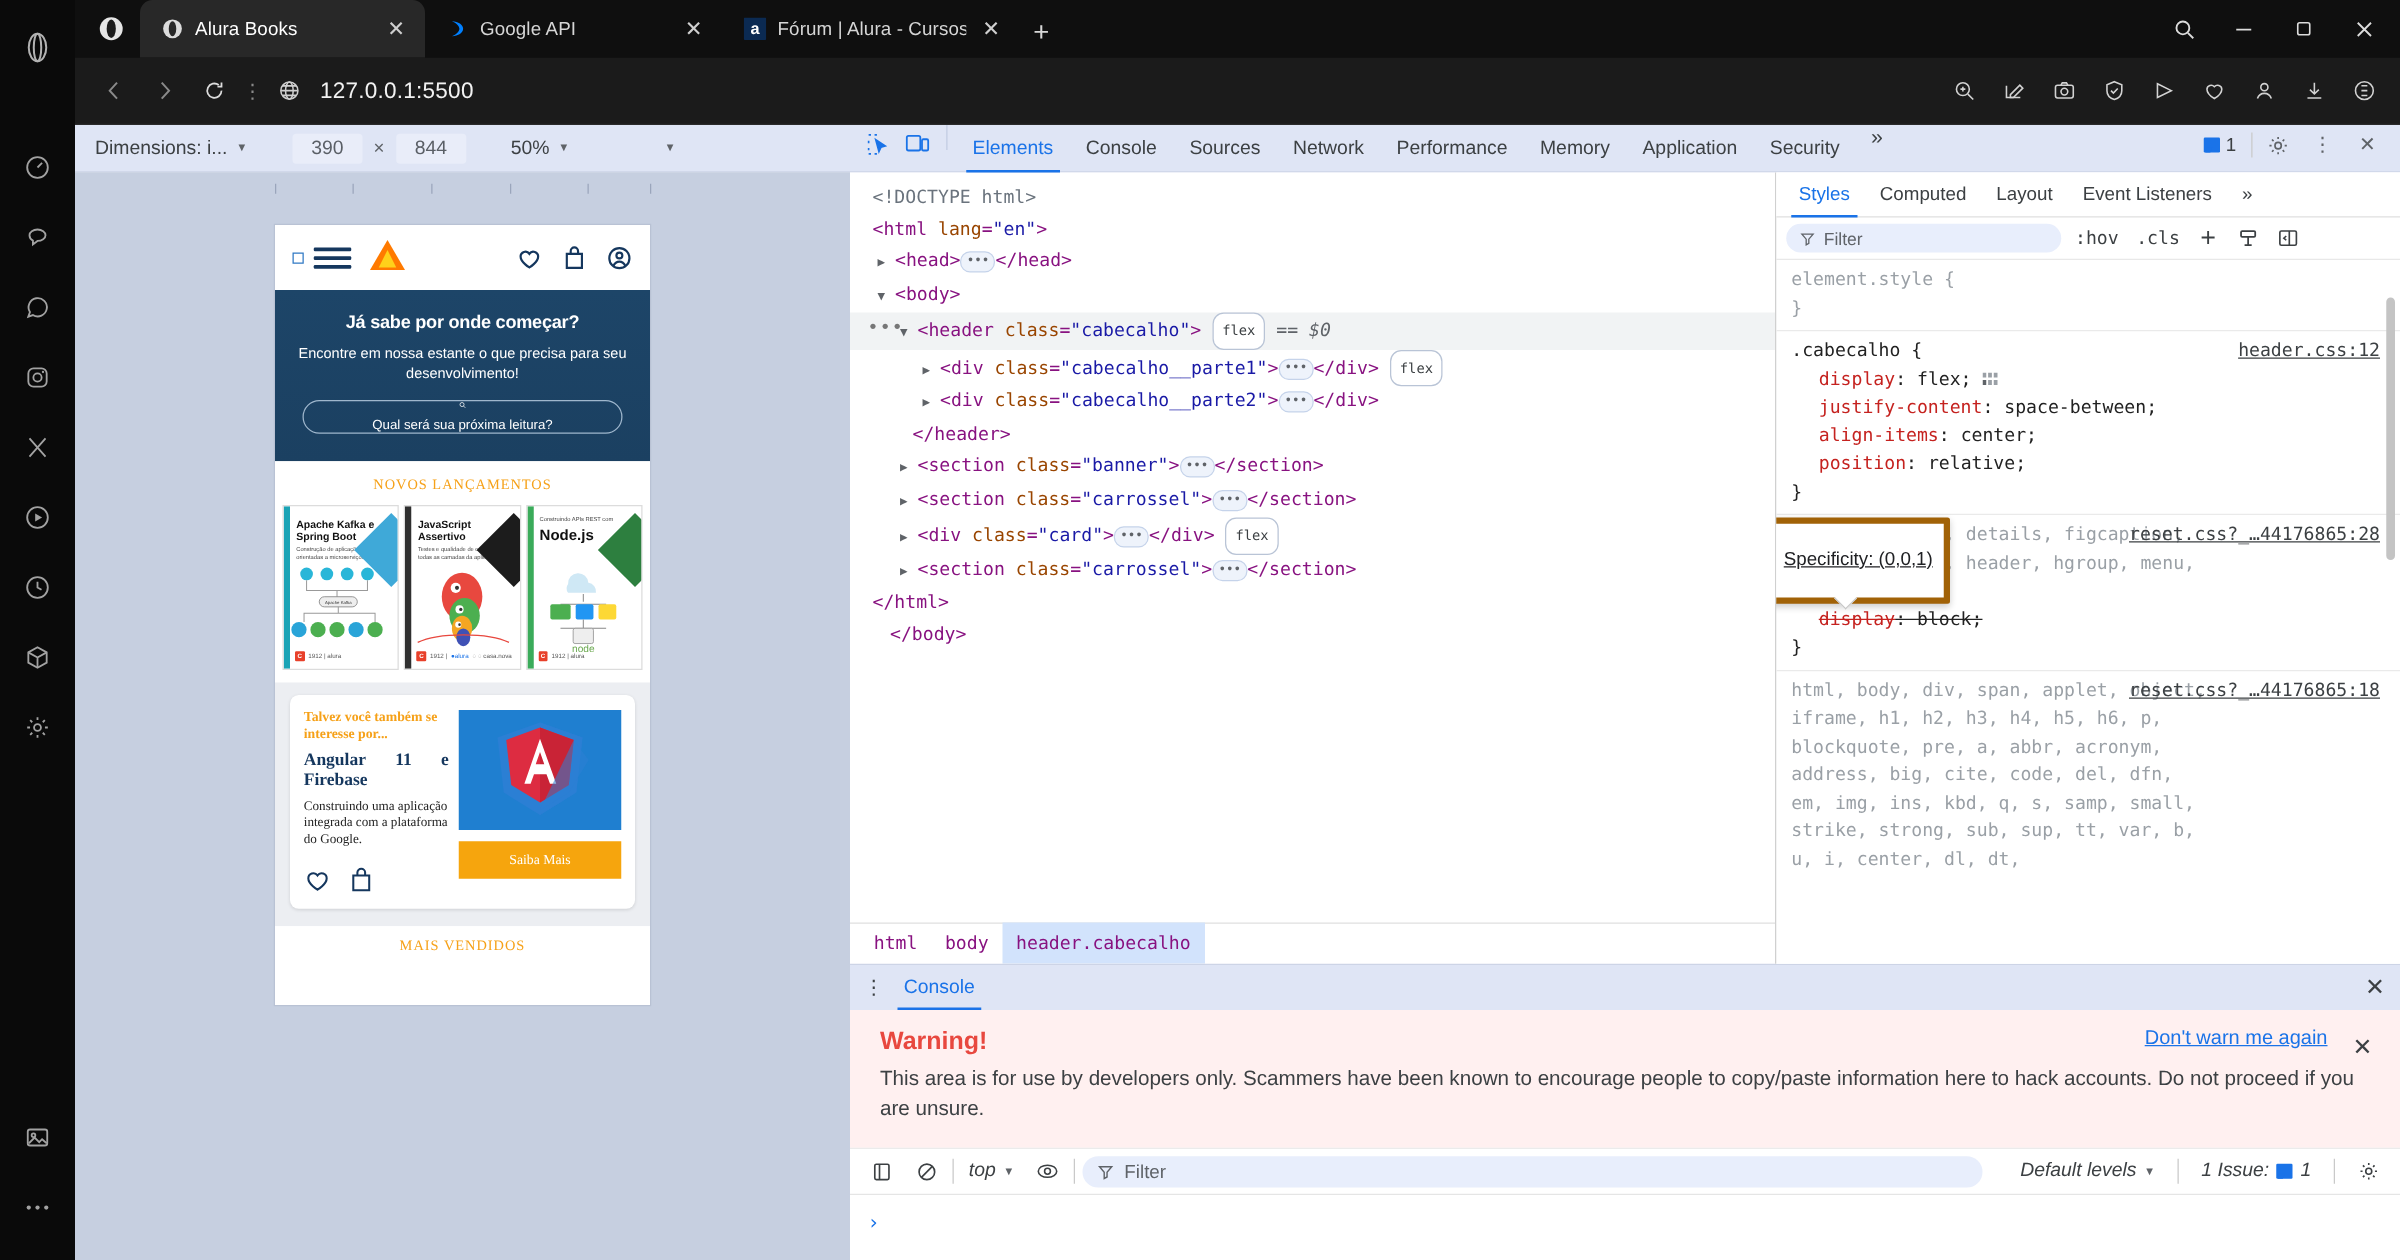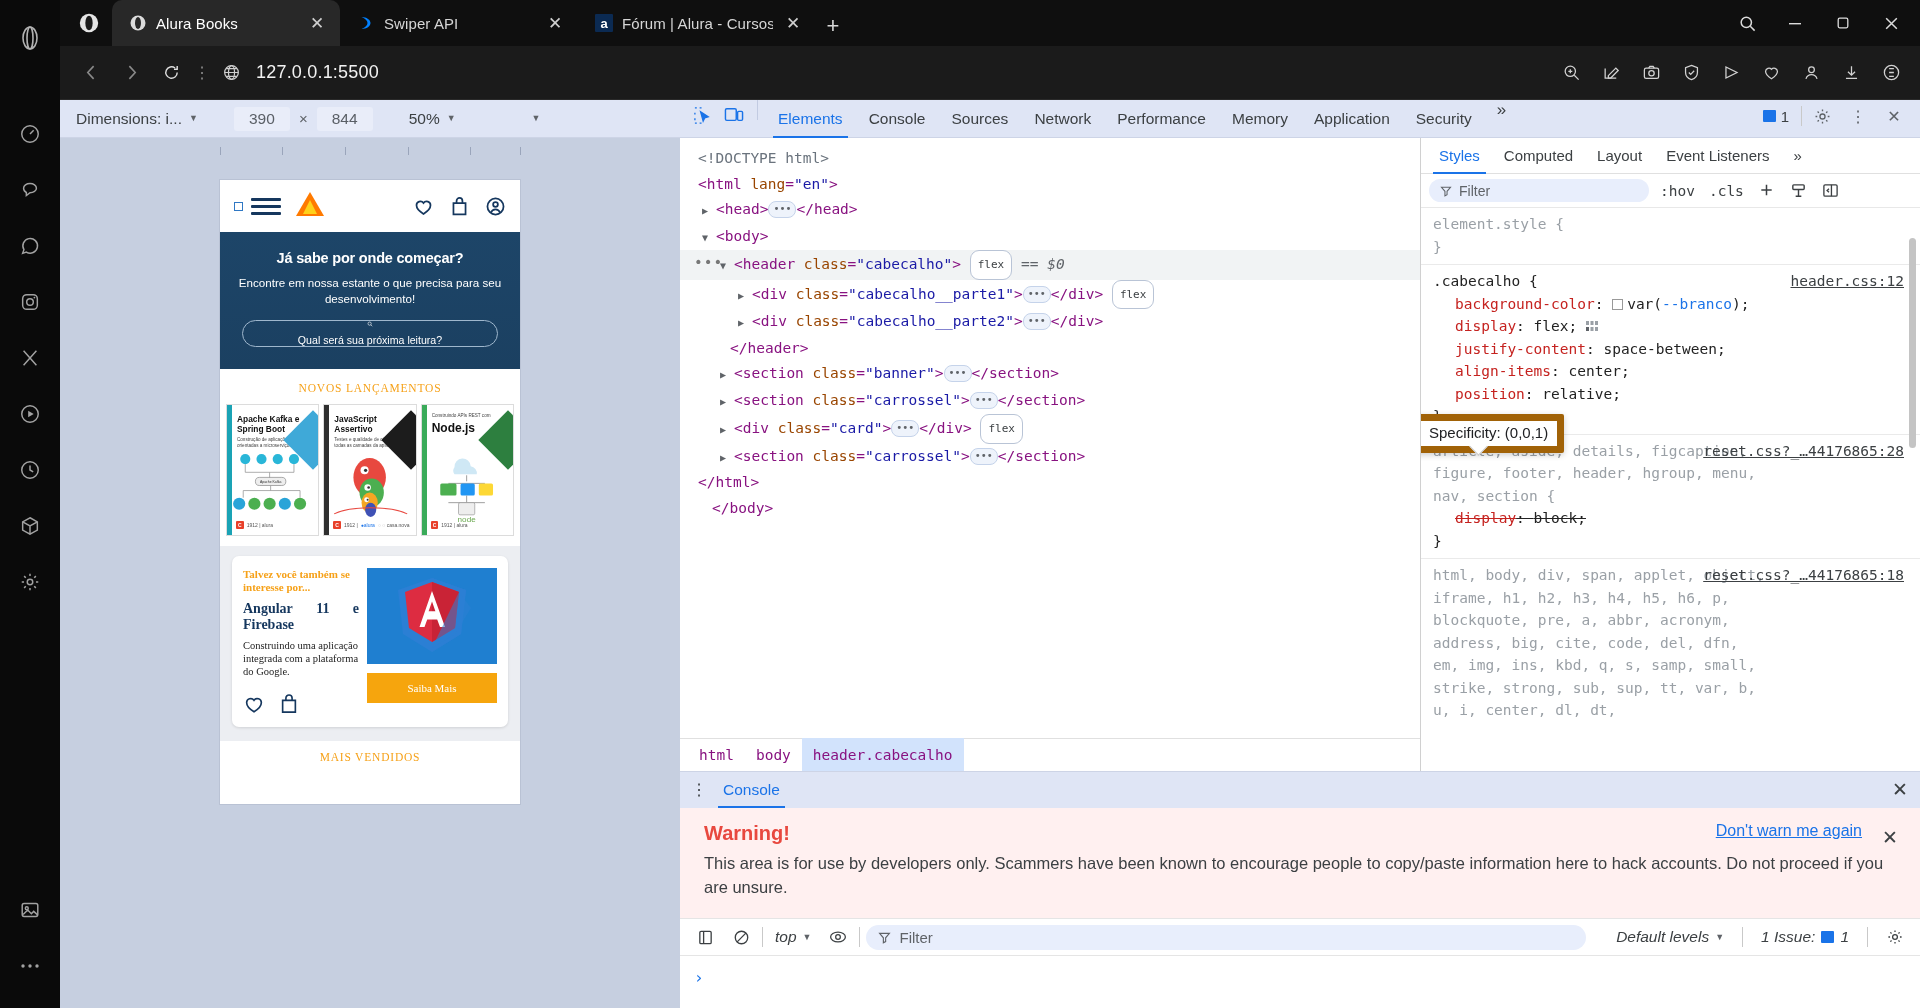--- a/index.html
+++ b/index.html
@@ -281,23 +281,23 @@
   .sel-dark { color: #222; }
   .prop { color: #c5221f; }
   .pval { color: #222; }
   .pvar { color: #1a73e8; }
   .indent { padding-left: 22px; }
   .swatch { display:inline-block; width:11px;height:11px;border:1px solid #999;background:#fff;
             vertical-align:-1px; margin-right:4px;}
   .strike { text-decoration: line-through; }
   .grid-ico { display:inline-block; width:13px;height:11px;vertical-align:-1px;}
   .tooltip {
-    position: absolute; background:#fff; border:7px solid #a16207; box-shadow:0 2px 6px rgba(0,0,0,.2);
-    padding: 1px 9px; font-family:"Liberation Sans",sans-serif; font-size: 15px; color:#202124;
-    border-radius: 2px; white-space: nowrap; z-index: 40;
+    position: absolute; background:#fff; border:5px solid #a16207; box-shadow:0 2px 6px rgba(0,0,0,.2);
+    padding: 18px 9px; font-family:"Liberation Sans",sans-serif; font-size: 15px; color:#202124;
+    border-radius: 2px; white-space: nowrap; z-index: 40; text-decoration: underline;
   }
   .tooltip::after{
     content:""; position:absolute; left: 52px; bottom:-7px; width:12px;height:12px;background:#fff;
     border-right:1px solid #c7c7c7; border-bottom:1px solid #c7c7c7; transform: rotate(45deg);
   }
   .scroll-track { position:absolute; right:2px; top:30px; bottom:10px; width:9px; }
   .scroll-thumb { position:absolute; right:2px; width:7px; background:#c4c4c4; border-radius:4px;}
 
   
   .drawer { flex: 0 0 auto; border-top: 1px solid #cdd4e6; display:flex; flex-direction:column; background:#fff;}
@@ -431,21 +431,21 @@
         <span class="title">Alura Books</span>
         <span class="close">✕</span>
       </div>
 
       <div class="tab tab-w2">
         <span class="favicon">
           <svg width="18" height="18" viewBox="0 0 24 24">
               <path d="M6 4c7 0 12 4 12 8s-5 8-12 8c5-2 8-5 8-8s-3-6-8-8z" fill="#0080ff"></path>
             </svg>
         </span>
-        <span class="title">Swiper API</span>
+        <span class="title">Google API</span>
         <span class="close">✕</span>
       </div>
 
       <div class="tab tab-w3">
         <span class="favicon">
           <svg width="18" height="18" viewBox="0 0 18 18">
               <rect width="18" height="18" rx="1" fill="#0b2a52"></rect>
               <text x="9" y="13.5" font-family="Liberation Sans" font-size="13" font-weight="700" fill="#fff" text-anchor="middle">a</text>
             </svg>
         </span>
@@ -923,23 +923,20 @@
 
             <div class="css-area">
               <div class="rule">
                 <div class="sel-gray">element.style {</div>
                 <div class="sel-gray">}</div>
               </div>
 
               <div class="rule">
                 <span class="src">header.css:12</span>
                 <div class="sel-dark">.cabecalho {</div>
-                <div class="indent">
-                  <span class="prop">background-color</span><span class="pval">: </span><span class="swatch"></span><span class="pval">var(</span><span class="pvar">--branco</span><span class="pval">);</span>
-                </div>
                 <div class="indent">
                   <span class="prop">display</span><span class="pval">: </span><span class="pval">flex;</span>
                   <svg class="grid-ico" viewBox="0 0 13 11">
                       <rect x="0" y="0" width="3" height="4" fill="#9aa0a6"></rect>
                       <rect x="4.5" y="0" width="3" height="4" fill="#9aa0a6"></rect>
                       <rect x="9" y="0" width="3" height="4" fill="#9aa0a6"></rect>
                       <rect x="0" y="6" width="3" height="4" fill="#5f6368"></rect>
                       <rect x="4.5" y="6" width="3" height="4" fill="#9aa0a6"></rect>
                       <rect x="9" y="6" width="3" height="4" fill="#9aa0a6"></rect>
                     </svg>

